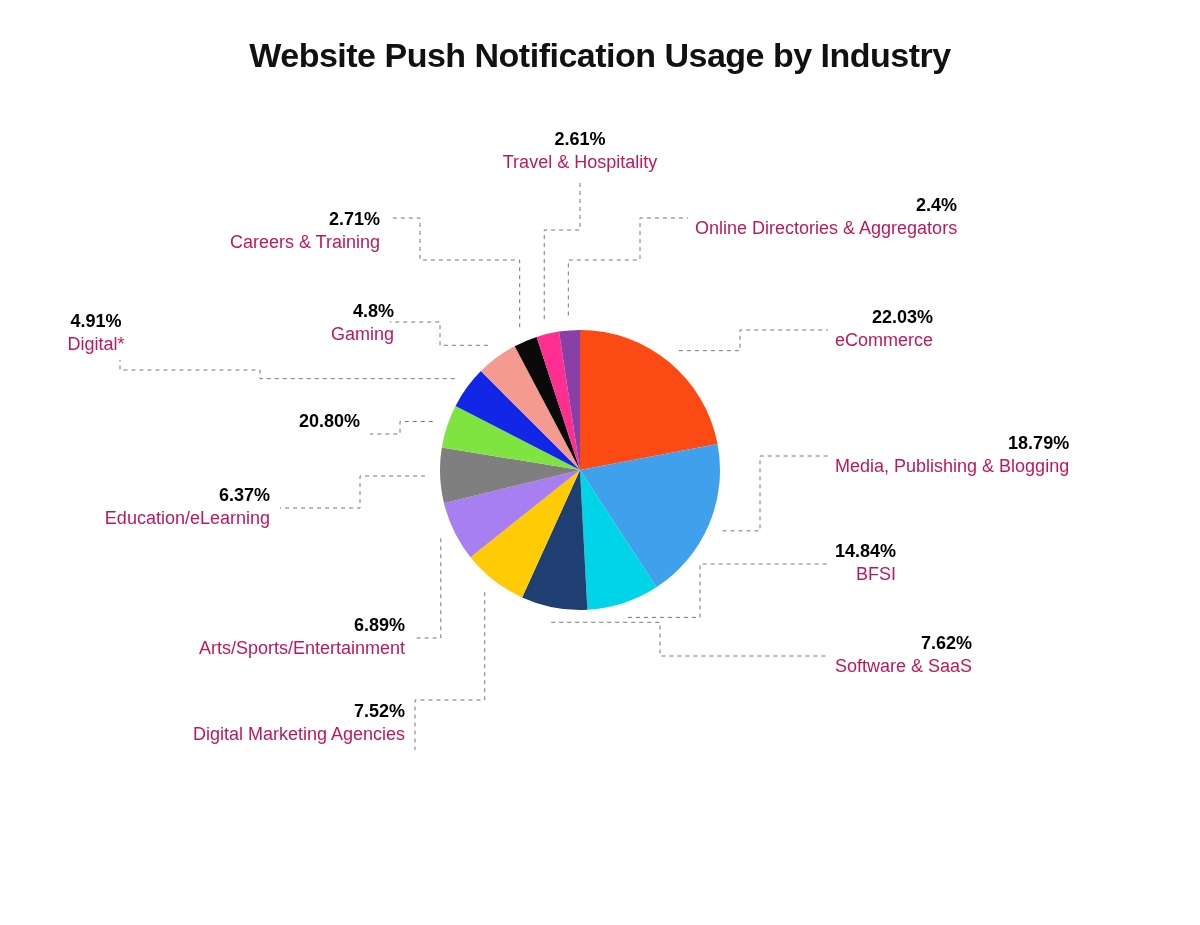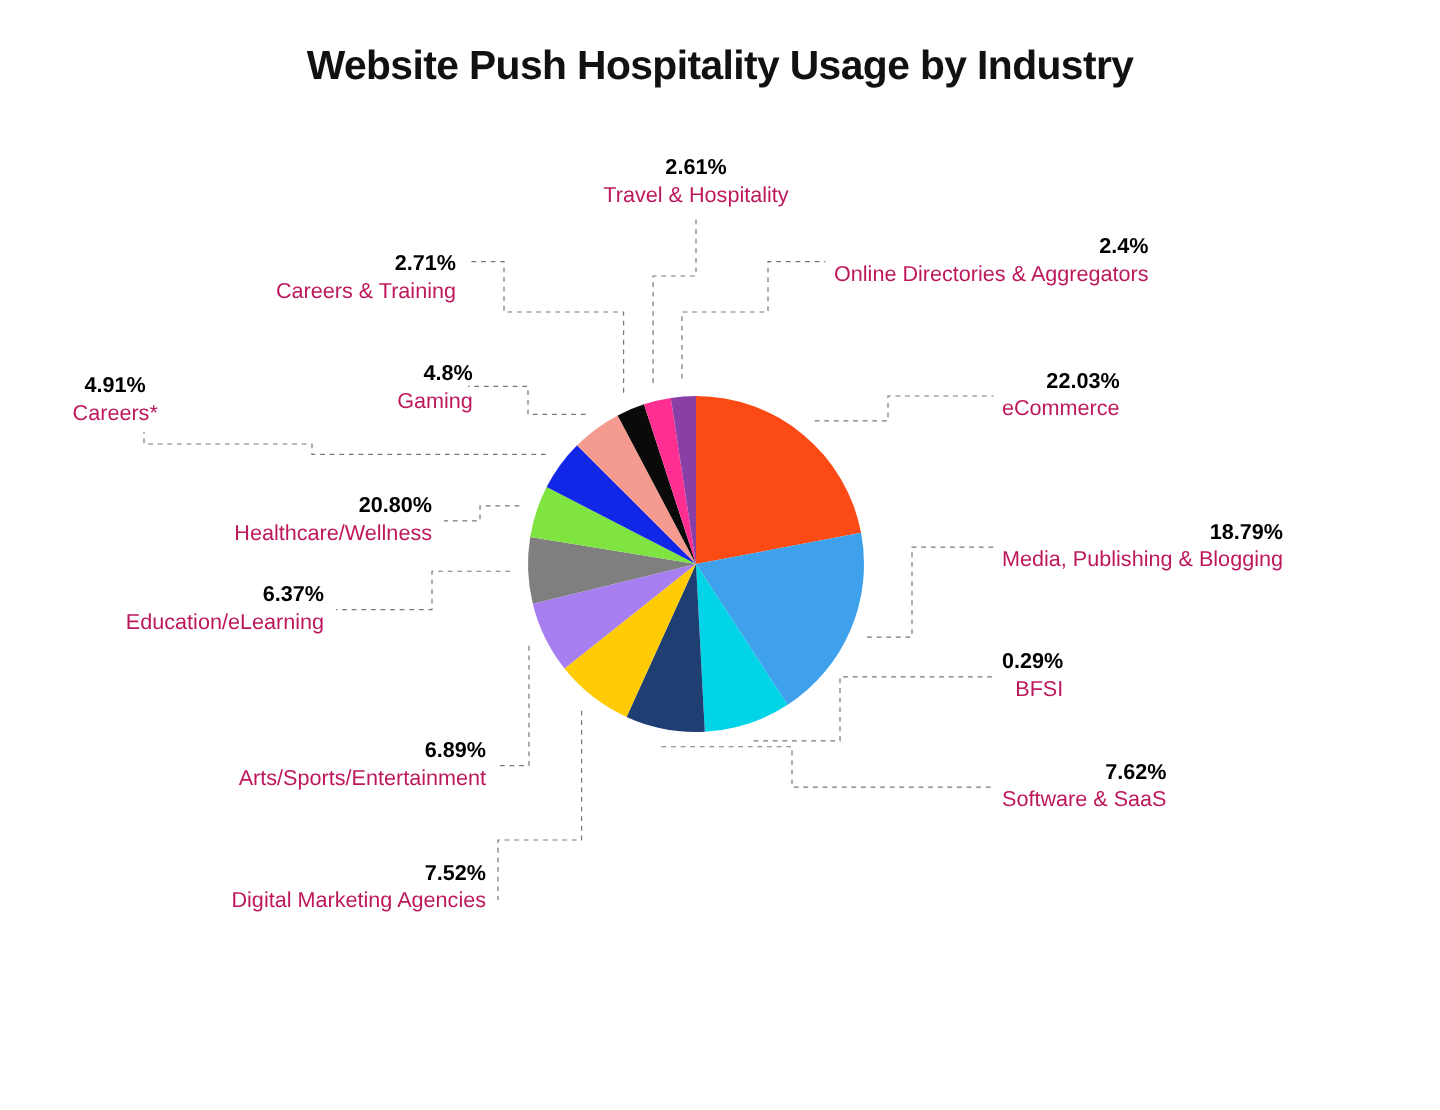--- a/index.html
+++ b/index.html
@@ -39,21 +39,21 @@
   .label .name {
     color: #be185d;
   }
   .right { text-align: right; }
   .left  { text-align: right; }
   .center { text-align: center; }
 </style>
 </head>
 <body>
 
-<div class="title">Website Push Hospitality Usage by Industry</div>
+<div class="title">Website Push Notification Usage by Industry</div>
 
 <svg class="chart" width="1200" height="925">
   <g id="pie-group">
       <path d="M 580 470 L 580 330 A 140 140 0 0 1 717.5658232696669 444.00684189755344 Z" fill="#fb4a14"></path>
       <path d="M 580 470 L 717.5658232696669 444.00684189755344 A 140 140 0 0 1 656.3778949079847 587.3303761582006 Z" fill="#3fa0eb"></path>
       <path d="M 580 470 L 656.3778949079847 587.3303761582006 A 140 140 0 0 1 587.3409410869782 609.8074053258894 Z" fill="#00d4e6"></path>
       <path d="M 580 470 L 587.3409410869782 609.8074053258894 A 140 140 0 0 1 522.1129637742555 597.4719225437482 Z" fill="#1f3f73"></path>
       <path d="M 580 470 L 522.1129637742555 597.4719225437482 A 140 140 0 0 1 470.445733601092 557.1657198318071 Z" fill="#ffcb05"></path>
       <path d="M 580 470 L 470.445733601092 557.1657198318071 A 140 140 0 0 1 443.9863816388756 503.17070424809253 Z" fill="#a77ff0"></path>
       <path d="M 580 470 L 443.9863816388756 503.17070424809253 A 140 140 0 0 1 441.810341327199 447.5585598524793 Z" fill="#7f7f7f"></path>
@@ -83,47 +83,46 @@
 
 <div class="label right" style="top:306px; left:835px;">
   <div class="pct">22.03%</div>
   <div class="name">eCommerce</div>
 </div>
 <div class="label right" style="top:432px; left:835px;">
   <div class="pct">18.79%</div>
   <div class="name">Media, Publishing &amp; Blogging</div>
 </div>
 <div class="label right" style="top:540px; left:835px;">
-  <div class="pct">0.29%</div>
+  <div class="pct">14.84%</div>
   <div class="name">BFSI</div>
 </div>
 <div class="label right" style="top:632px; left:835px;">
   <div class="pct">7.62%</div>
   <div class="name">Software &amp; SaaS</div>
 </div>
 
-<div class="label left" style="top:716px; left:100px; width:305px;text-align:right;">
+<div class="label left" style="top:700px; left:100px; width:305px;text-align:right;">
   <div class="pct">7.52%</div>
   <div class="name">Digital Marketing Agencies</div>
 </div>
 <div class="label left" style="top:614px; left:80px; width:325px;">
   <div class="pct">6.89%</div>
   <div class="name">Arts/Sports/Entertainment</div>
 </div>
 <div class="label left" style="top:484px; left:-10px; width:280px;">
   <div class="pct">6.37%</div>
   <div class="name">Education/eLearning</div>
 </div>
 <div class="label left" style="top:410px; left:110px; width:250px;">
   <div class="pct">20.80%</div>
-  <div class="name">Healthcare/Wellness</div>
 </div>
 <div class="label left" style="top:310px; left:20px; width:152px;text-align:center;">
   <div class="pct">4.91%</div>
-  <div class="name">Careers*</div>
+  <div class="name">Digital*</div>
 </div>
 <div class="label left" style="top:300px; left:224px; width:170px;">
   <div class="pct">4.8%</div>
   <div class="name">Gaming</div>
 </div>
 <div class="label left" style="top:208px; left:130px; width:250px;">
   <div class="pct">2.71%</div>
   <div class="name">Careers &amp; Training</div>
 </div>
 

